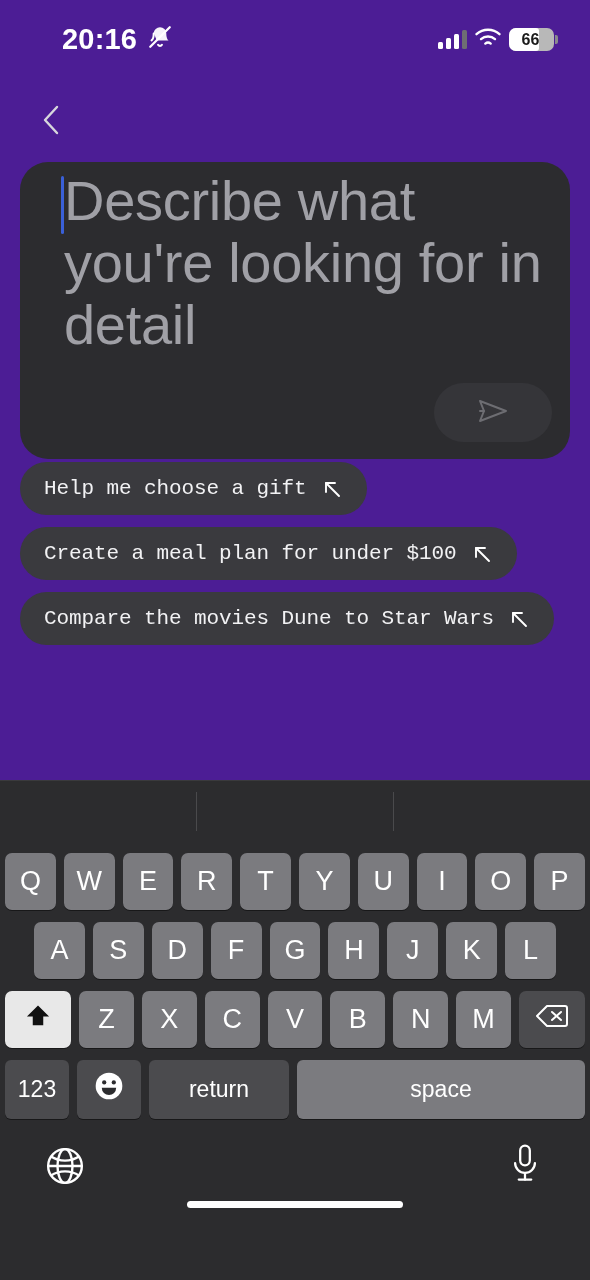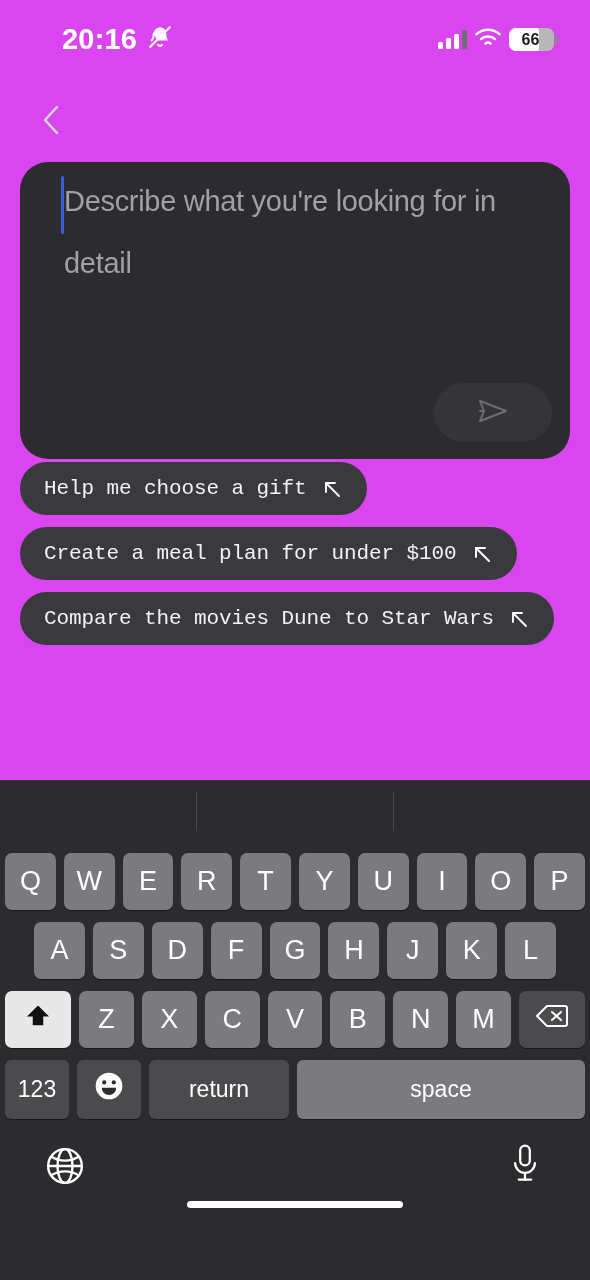--- a/index.html
+++ b/index.html
@@ -9,21 +9,21 @@
     height: 1280px;
     background: #1c1c1e;
     font-family: "Liberation Sans", sans-serif;
     overflow: hidden;
   }
 
   #screen {
     position: relative;
     width: 590px;
     height: 968px;
-    background: #d946ef;
+    background: #4c1d95;
   }
 
   
   .status-bar {
     position: absolute;
     top: 0; left: 0;
     width: 590px;
     height: 78px;
     display: flex;
     align-items: center;
@@ -133,21 +133,21 @@
     height: 58px;
     background: #3a60d8;
     border-radius: 2px;
   }
   .placeholder {
     position: absolute;
     left: 44px;
     top: 8px;
     width: 490px;
     color: #a0a0a6;
-    font-size: 29px;
+    font-size: 56px;
     line-height: 62px;
     letter-spacing: -0.3px;
     white-space: pre-wrap;
   }
   .send-btn {
     position: absolute;
     right: 18px;
     bottom: 17px;
     width: 118px;
     height: 59px;

